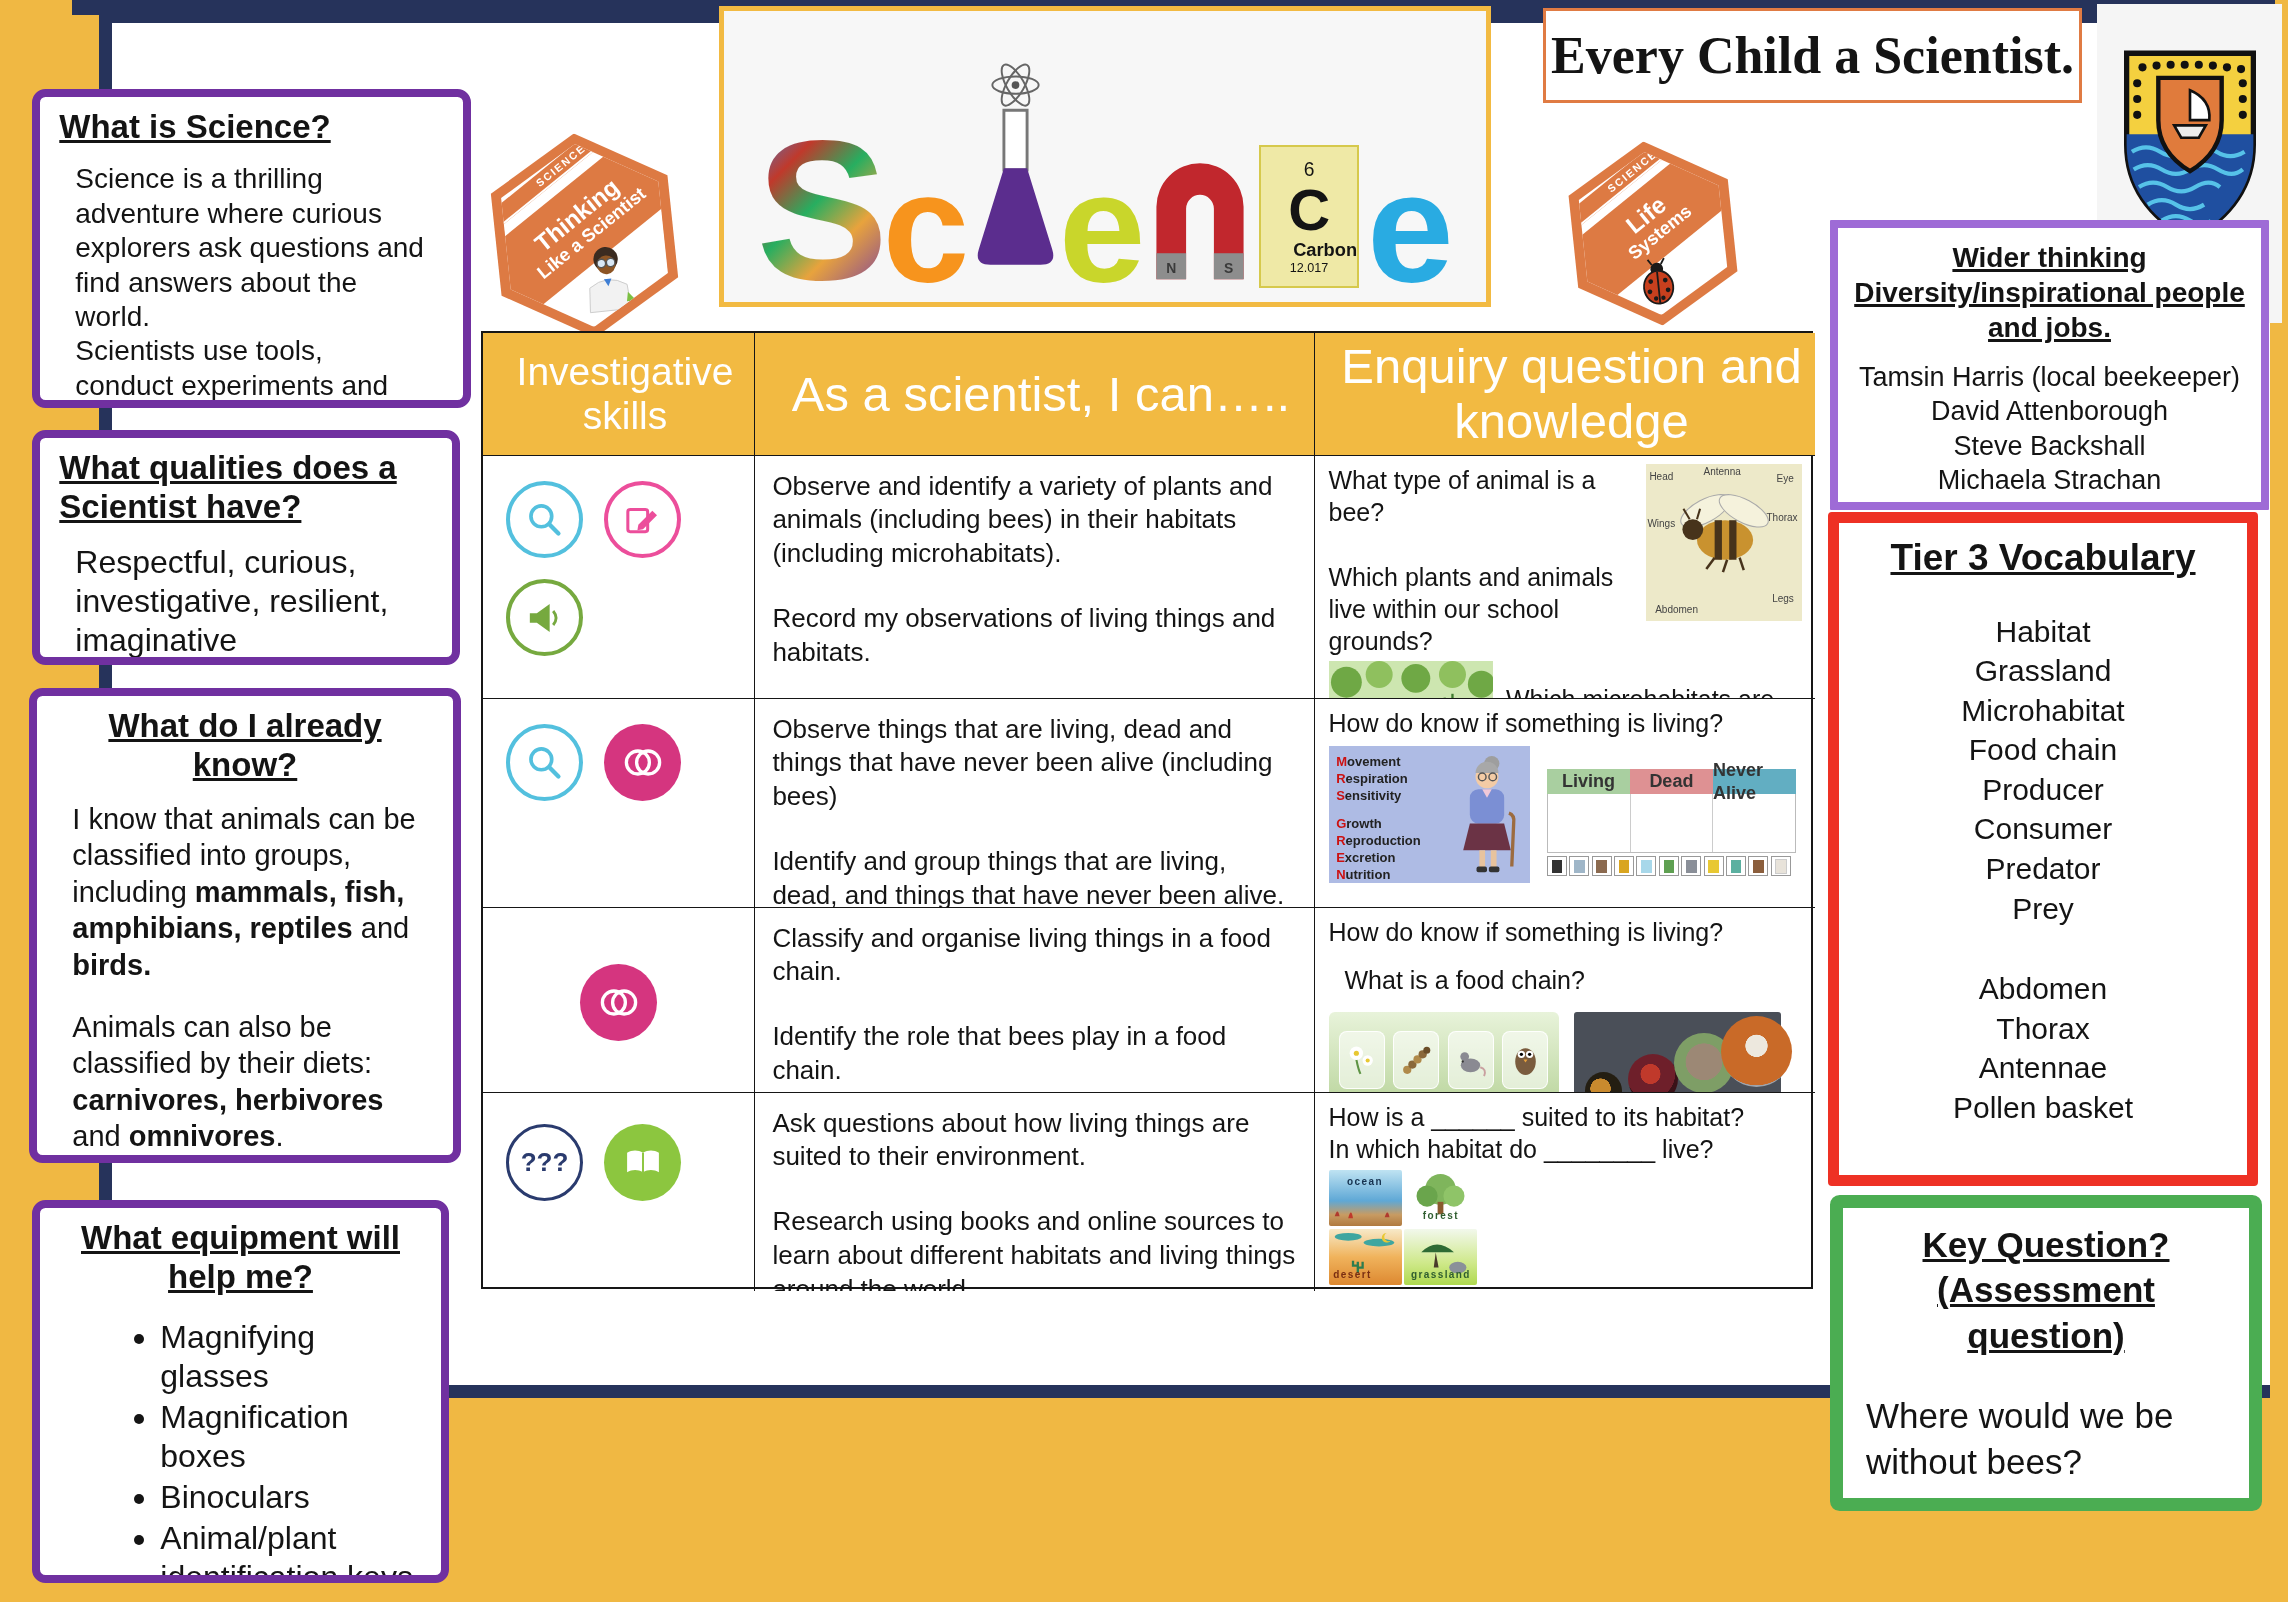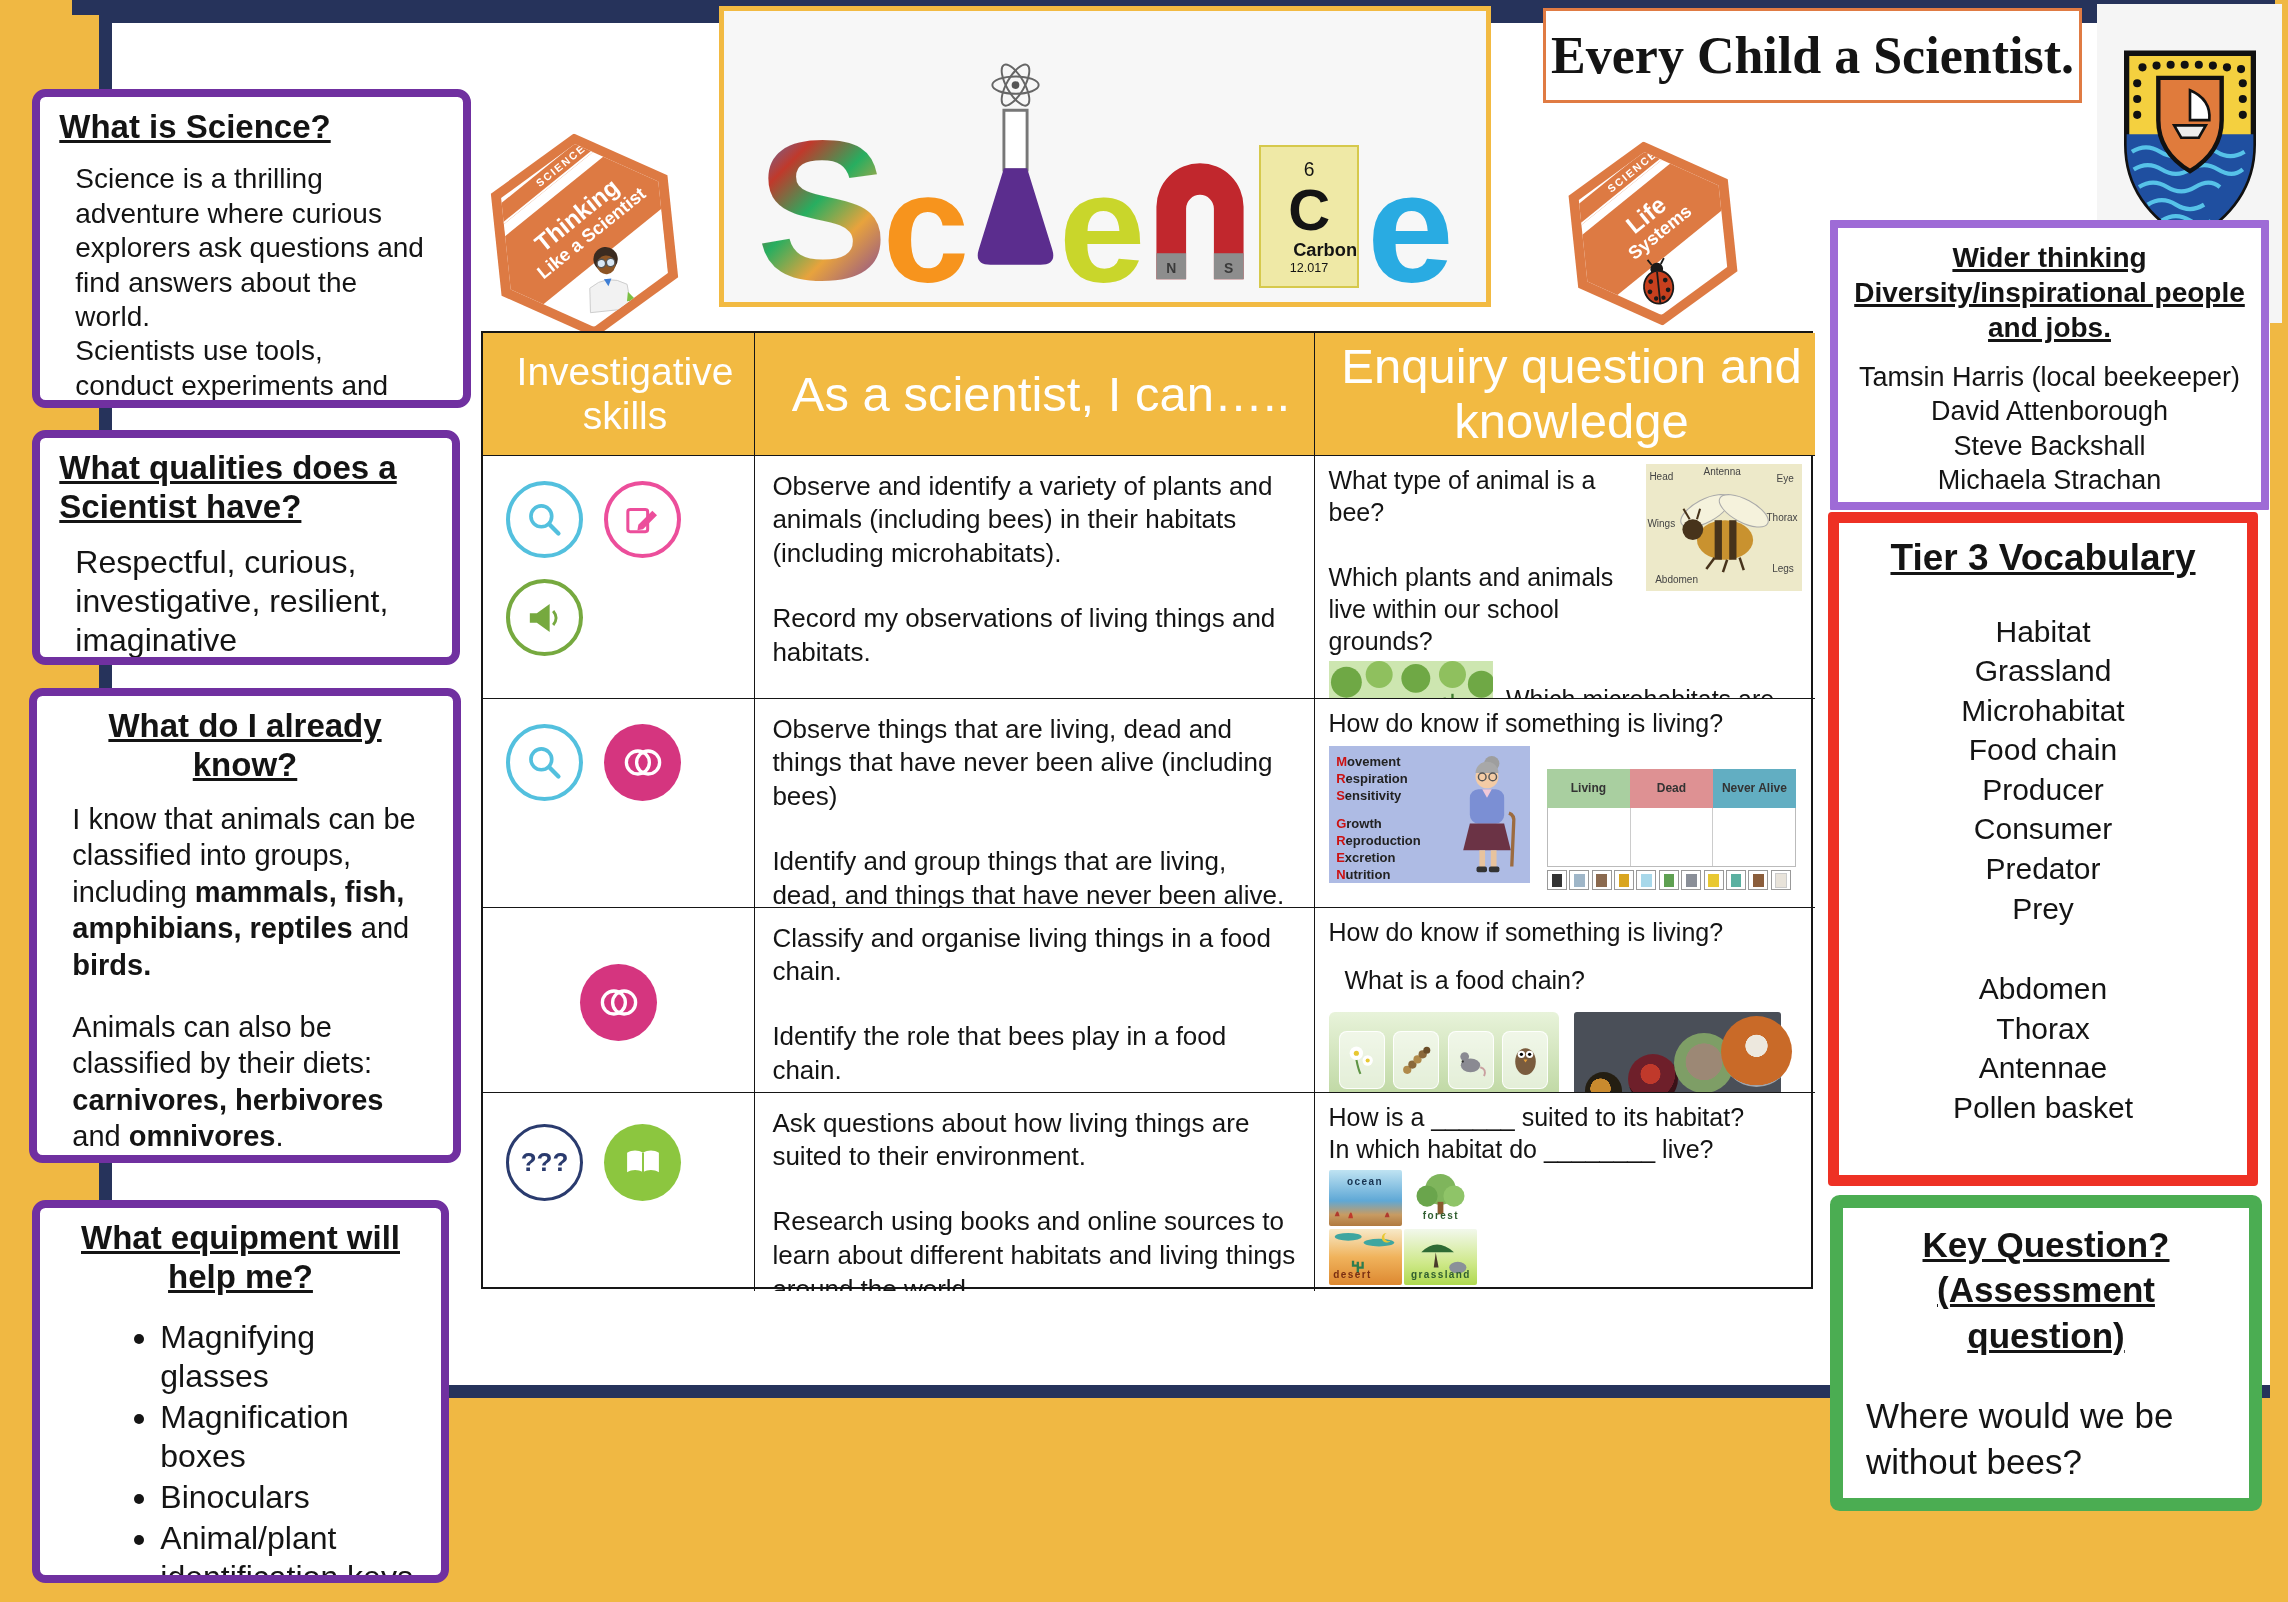--- a/index.html
+++ b/index.html
@@ -91,34 +91,34 @@
   .skills-r4{padding-top:31px;}
   .icon-circle{width:77px;height:77px;border-radius:50%;display:flex;align-items:center;
     justify-content:center;box-sizing:border-box;flex:none;}
   .outline-cyan{border:4.8px solid #53C0DE;background:#fff;}
   .outline-pink{border:4.8px solid #EC4E9B;background:#fff;}
   .outline-green{border:4.8px solid #76A93F;background:#fff;}
   .outline-navy{border:3.9px solid #2A3B6E;background:#fff;color:#2A3B6E;font-weight:bold;font-size:26px;}
   .fill-magenta{background:#D5357F;}
   .fill-lime{background:#8CC63F;}
   
-  .beebox{float:right;width:156px;height:127px;background:#EDE9C9;position:relative;
+  .beebox{float:right;width:156px;height:157px;background:#EDE9C9;position:relative;
     margin:0 0 5.8px 9.7px;flex:none;}
   .beelabel{position:absolute;font-size:10px;color:#444;}
   .r1bottom{display:flex;align-items:center;gap:13.5px;clear:none;}
   .pond{width:164px;height:108px;position:relative;flex:none;}
   
   .r2row{display:flex;gap:17.4px;margin-top:7.7px;align-items:flex-start;}
   .mrsgren{width:201px;height:137px;background:#AEBBE4;display:flex;padding:7.7px;box-sizing:border-box;flex:none;}
   .mg-words{flex:1;font-size:13px;font-weight:bold;color:#222;line-height:1.3;}
   .mg-word{display:block;}
   .mg-word::first-letter{color:#CC1111;}
   .mg-gap{margin-top:11.6px;}
   .sort-table{width:249px;margin-top:23px;}
-  .sort-headers{display:flex;height:39px;font-size:12px;font-weight:bold;color:#333;}
+  .sort-headers{display:flex;height:25px;font-size:18px;font-weight:bold;color:#333;}
   .sh{flex:1;display:flex;align-items:center;justify-content:center;}
   .sh-living{background:#A9CFA0;}
   .sh-dead{background:#DE9193;}
   .sh-never{background:#62AEC2;}
   .sort-body{display:flex;height:58px;border:1px solid #BBB;border-top:none;}
   .sb{flex:1;border-right:1px solid #CCC;}
   .sb:last-child{border-right:none;}
   .icon-strip{display:flex;gap:2.4px;margin-top:2.9px;}
   .chip{width:20px;height:20px;background:#fff;border:1px solid #999;display:flex;
     align-items:center;justify-content:center;box-sizing:border-box;flex:none;}

